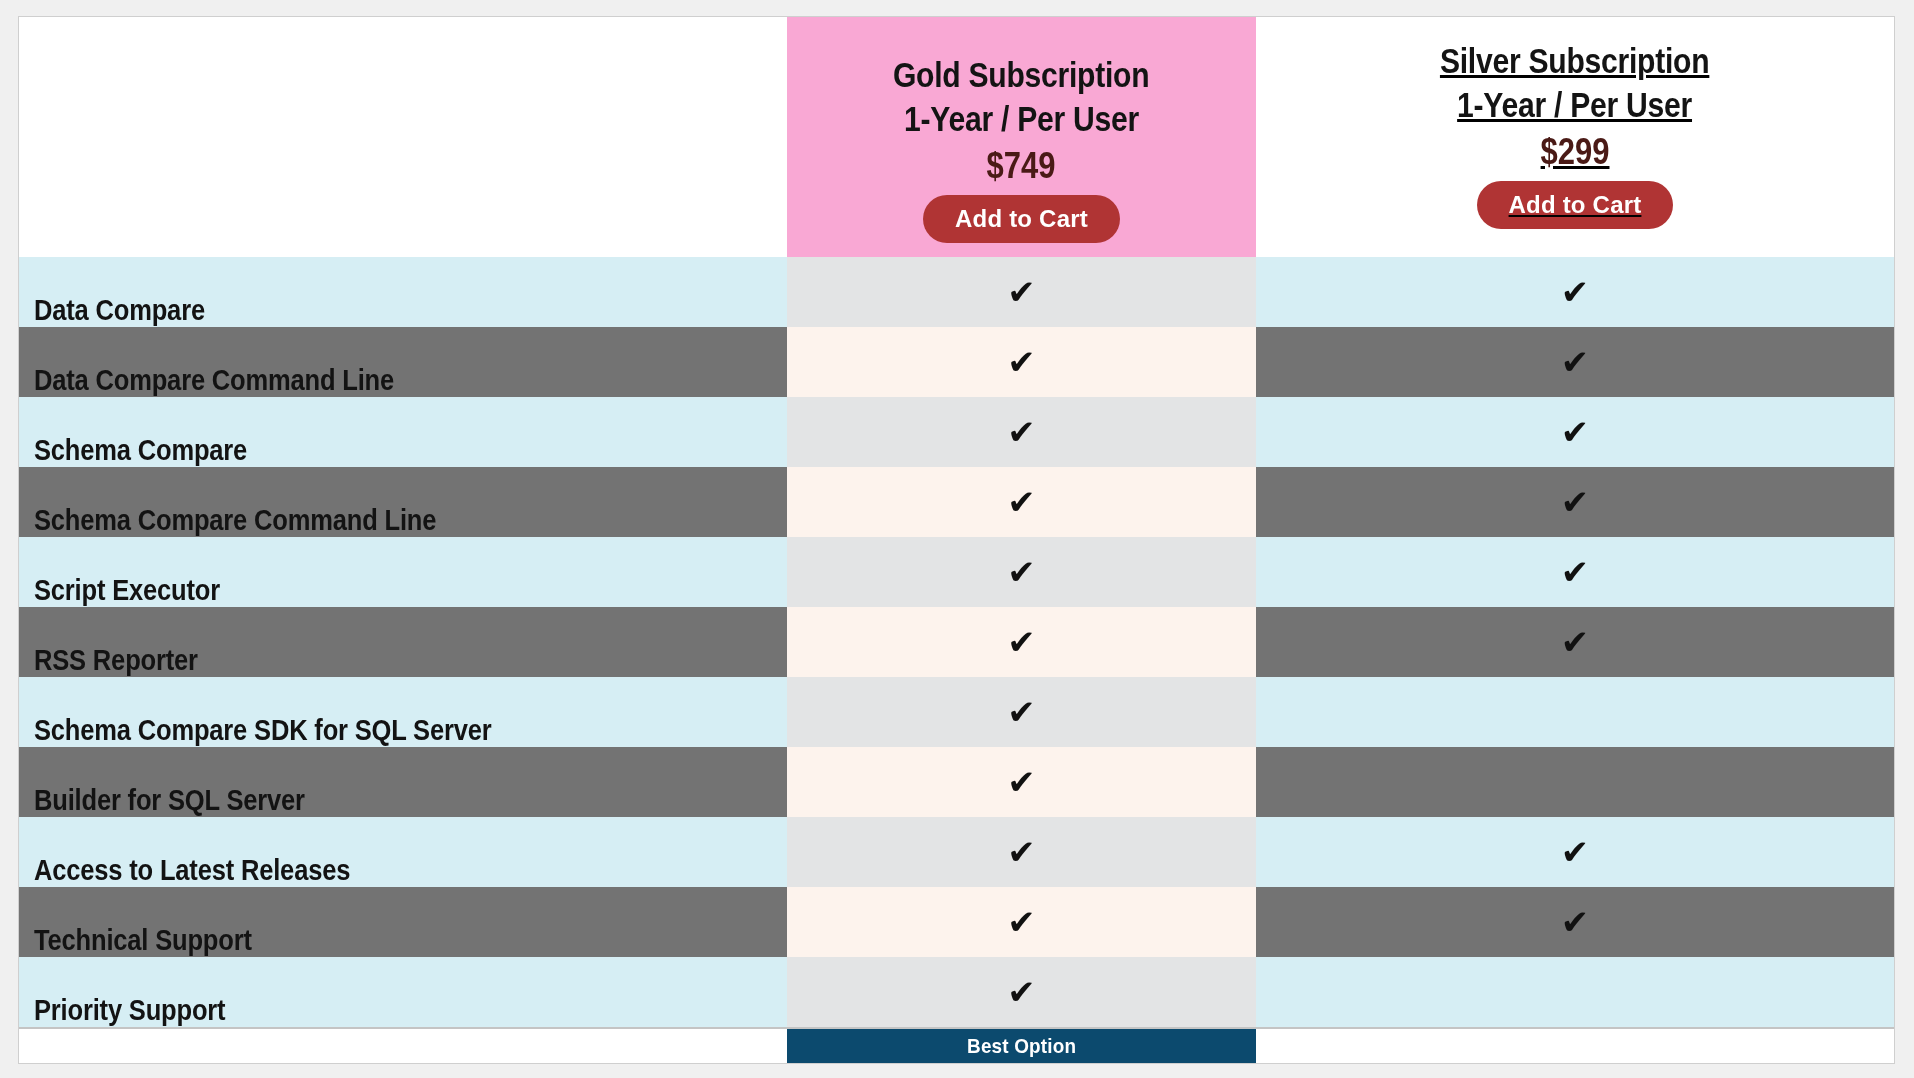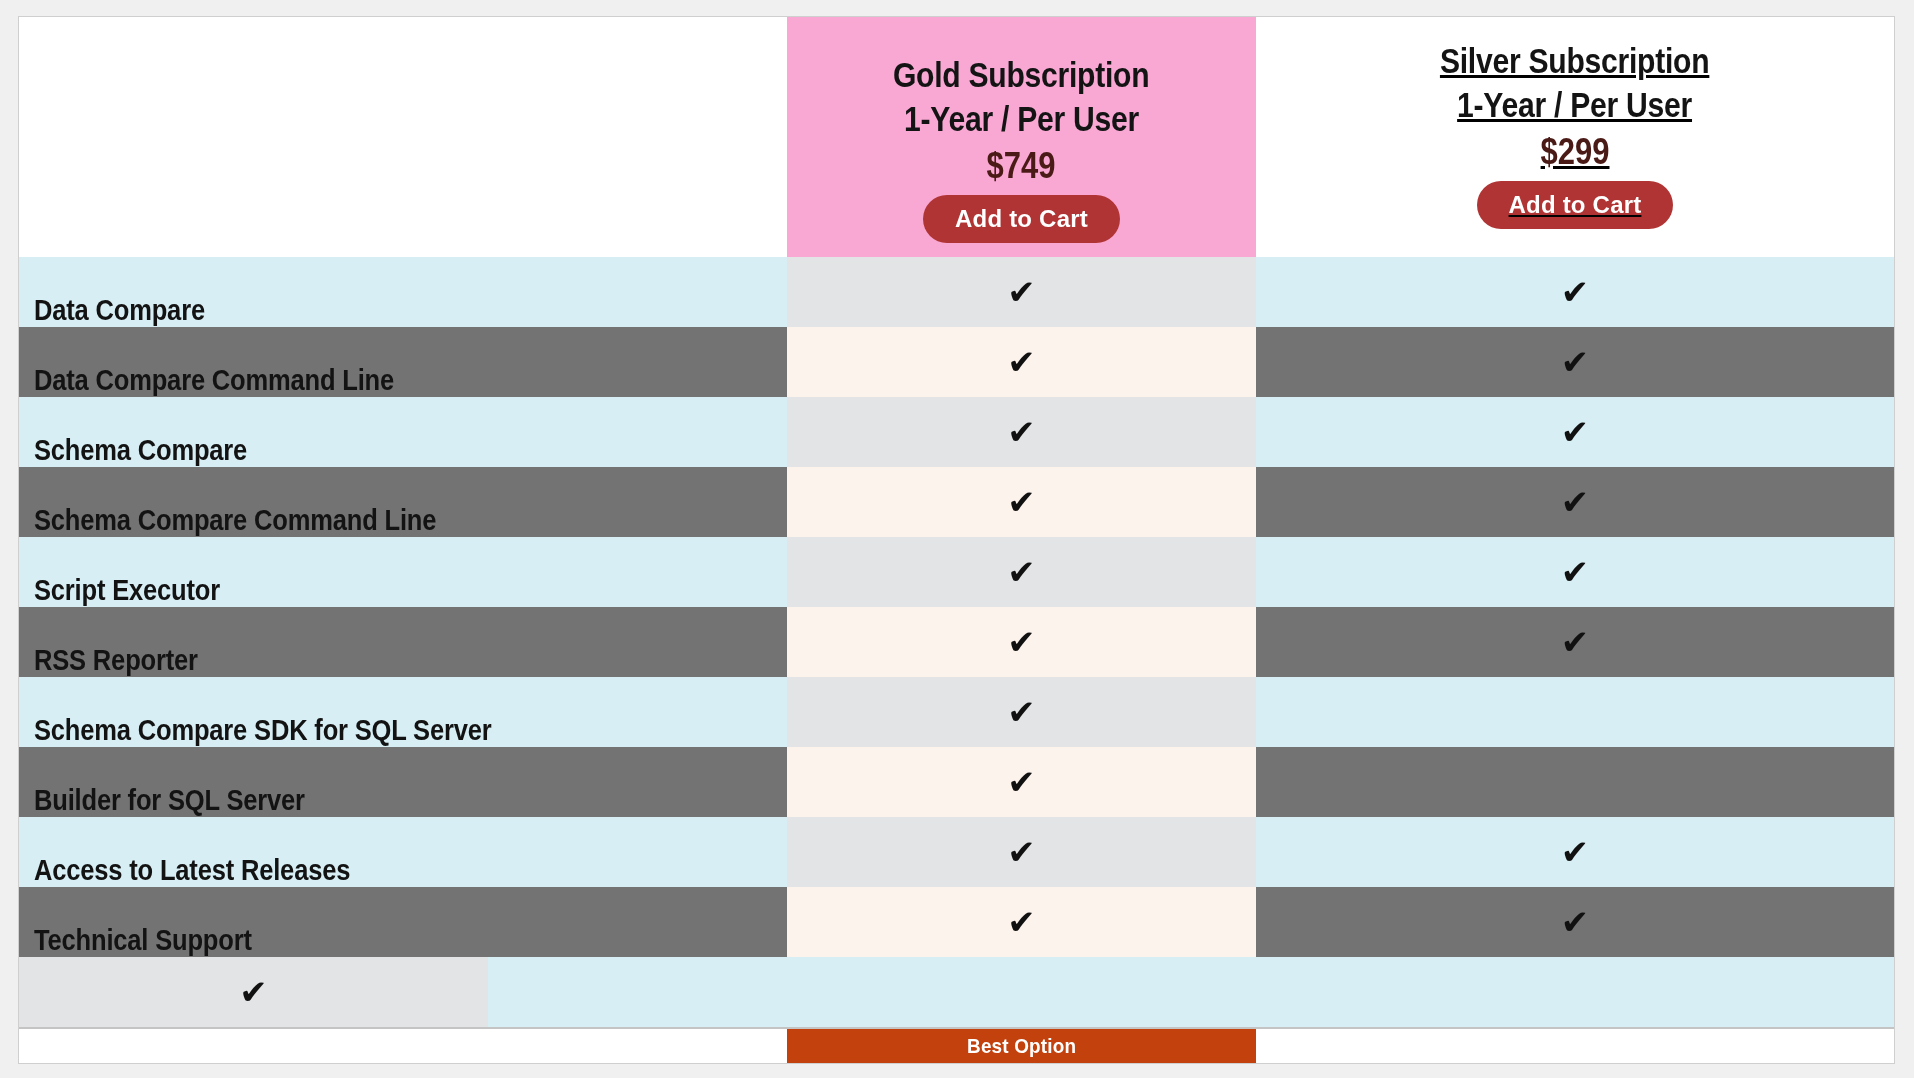--- a/index.html
+++ b/index.html
@@ -160,21 +160,21 @@
 
   
   #footer-row {
     height: 36px;
     background: #ffffff;
     border-top: 2px solid #c4c4c4;
   }
   #footer-row .cell-feature { background: #ffffff; }
   #footer-row .cell-silver { background: #ffffff; }
   #footer-row .cell-gold {
-    background: #c2410c;
+    background: #0c4a6e;
     color: #ffffff;
   }
 
   .best-option-label {
     font-family: "Liberation Sans Narrow", "Liberation Sans", sans-serif;
     font-size: 21px;
     font-weight: 700;
     color: #ffffff;
     letter-spacing: 0.2px;
     transform: scaleX(0.9);
@@ -327,20 +327,23 @@
             <span class="feature-label">Technical Support</span>
           </div>
           <div class="cell-gold">
             <span class="check">✔</span>
           </div>
           <div class="cell-silver">
             <span class="check">✔</span>
           </div>
         </div>
         <div class="row feature-row stripe-a">
+          <div class="cell-feature">
+            <span class="feature-label">Priority Support</span>
+          </div>
           <div class="cell-gold">
             <span class="check">✔</span>
           </div>
           <div class="cell-silver">
             <span class="check empty">✔</span>
           </div>
         </div>
       </div>
 
     <div class="row" id="footer-row">

